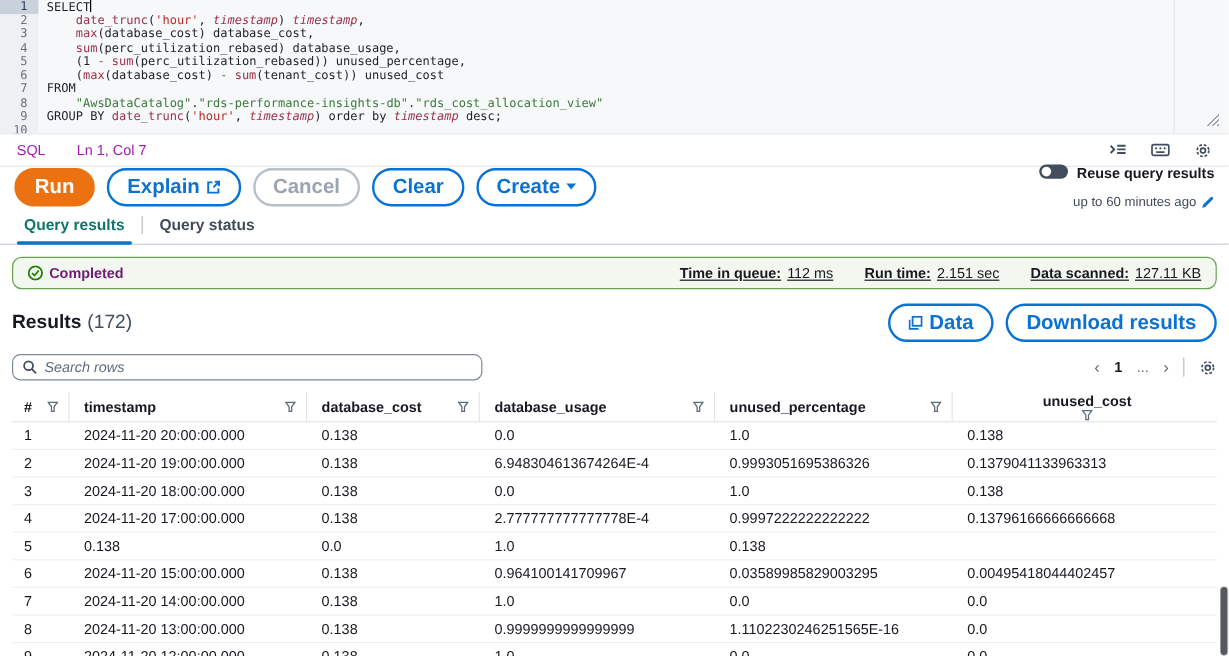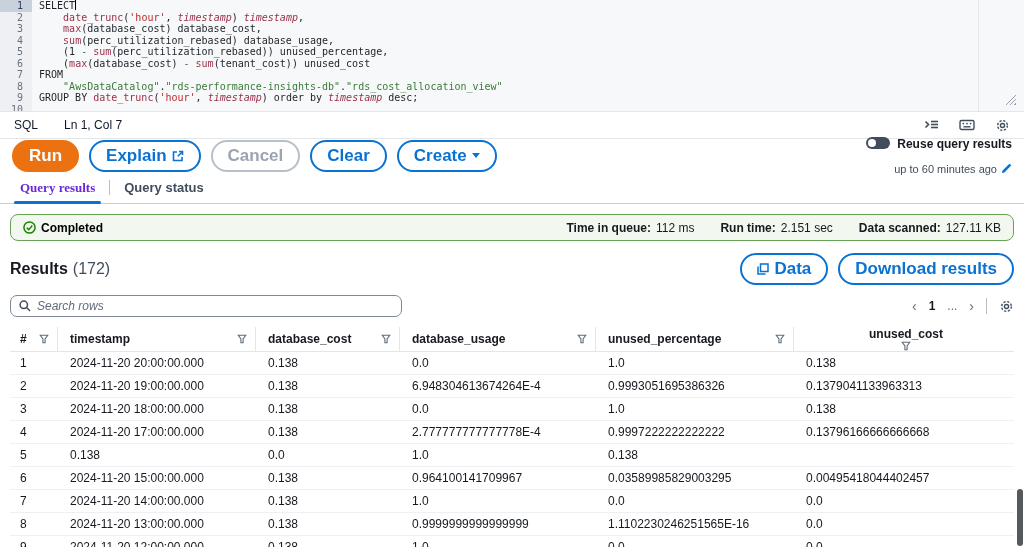--- a/index.html
+++ b/index.html
@@ -22,21 +22,21 @@
   .tok-res { color:#9b3049; font-style:italic; }
   .tok-qid { color:#3b7a3a; }
   .tok-op  { color:#3b7a3a; }
   .cursor { display:inline-block; width:1px; height:10px; background:#000; vertical-align:-1px; }
   .resize-grip { position:absolute; right:8px; bottom:6px; width:11px; height:11px;
     background:repeating-linear-gradient(135deg, transparent 0 2px, #9aa2ad 2px 3px); 
     clip-path:polygon(100% 0, 100% 100%, 0 100%); }
 
   
   .statusbar { height:28px; border-top:1px solid #e4e7ea; border-bottom:1px solid #e4e7ea;
-               display:flex; align-items:center; padding:0 14px; font-size:12px; color:#0f172a; }
+               display:flex; align-items:center; padding:0 14px; font-size:12px; color:#a21caf; }
   .statusbar .lang { margin-right:26px; }
   .statusbar .icons { margin-left:auto; display:flex; gap:20px; align-items:center; }
   .sb-icon { display:inline-flex; cursor:pointer; }
 
   
   .actions { height:33px; display:flex; align-items:center; padding:0 12px; gap:10px; }
   .btn { font-family:"Liberation Sans",sans-serif; font-size:17px; font-weight:bold;
          border-radius:16px; padding:4px 15px; border:2px solid #0972d3; color:#0972d3;
          background:#fff; cursor:pointer; display:inline-flex; align-items:center; gap:5px; }
   .btn.primary { background:#ec7211; border-color:#ec7211; color:#fff; }
@@ -47,32 +47,32 @@
   .reuse .row1 { display:flex; align-items:flex-start; gap:7px; justify-content:flex-end; font-weight:bold; }
   .reuse .row2 { font-size:11px; color:#414d5c; margin-top:12px; display:flex; gap:4px;
                  justify-content:flex-end; align-items:center; }
   .toggle { width:24px; height:12px; border-radius:7px; background:#414d5c; position:relative; cursor:pointer; }
   .toggle .knob { position:absolute; left:2px; top:2px; width:8px; height:8px; border-radius:50%; background:#fff; }
 
   
   .tabs { display:flex; align-items:stretch; border-bottom:1px solid #c8ced6; padding:0 6px; height:32px; }
   .tab { display:flex; align-items:center; padding:0 14px; font-size:13px; font-weight:bold;
          color:#414d5c; position:relative; cursor:pointer; }
-  .tab.active { color:#6d28d9;font-family:Liberation Serif, serif; }
+  .tab.active { color:#0f766e; }
   .tab.active::after { content:""; position:absolute; left:8px; right:8px; bottom:-1px; height:3px;
                        background:#0972d3; border-radius:2px; }
   .tab-divider { width:1px; background:#b6bec9; margin:8px 0; }
 
   
   .content { padding:10px 10px 0 10px; }
   .banner { display:flex; align-items:center; height:27px; border:1px solid #67a353;
             background:#f2f8f0; border-radius:8px; padding:0 12px; font-size:12px; }
-  .banner .status { color:#000000; font-weight:bold; display:flex; align-items:center; gap:5px; }
+  .banner .status { color:#701a75; font-weight:bold; display:flex; align-items:center; gap:5px; }
   .banner .metrics { margin-left:auto; display:flex; gap:26px; }
-  .metric { display:flex; gap:5px; }
+  .metric { display:flex; gap:5px;text-decoration:underline; }
   .metric .lbl { font-weight:bold; }
 
   .results-header { display:flex; align-items:center; margin-top:12px; }
   .results-title { font-size:16px; font-weight:bold; }
   .results-count { font-size:16px; color:#414d5c; margin-left:5px; }
   .results-buttons { margin-left:auto; display:flex; gap:10px; }
 
   .search-row { display:flex; align-items:center; margin-top:10px; }
   .search-box { width:392px; height:22px; border:1px solid #7d8998; border-radius:7px;
                 display:flex; align-items:center; padding:0 8px; gap:6px; background:#fff; }

